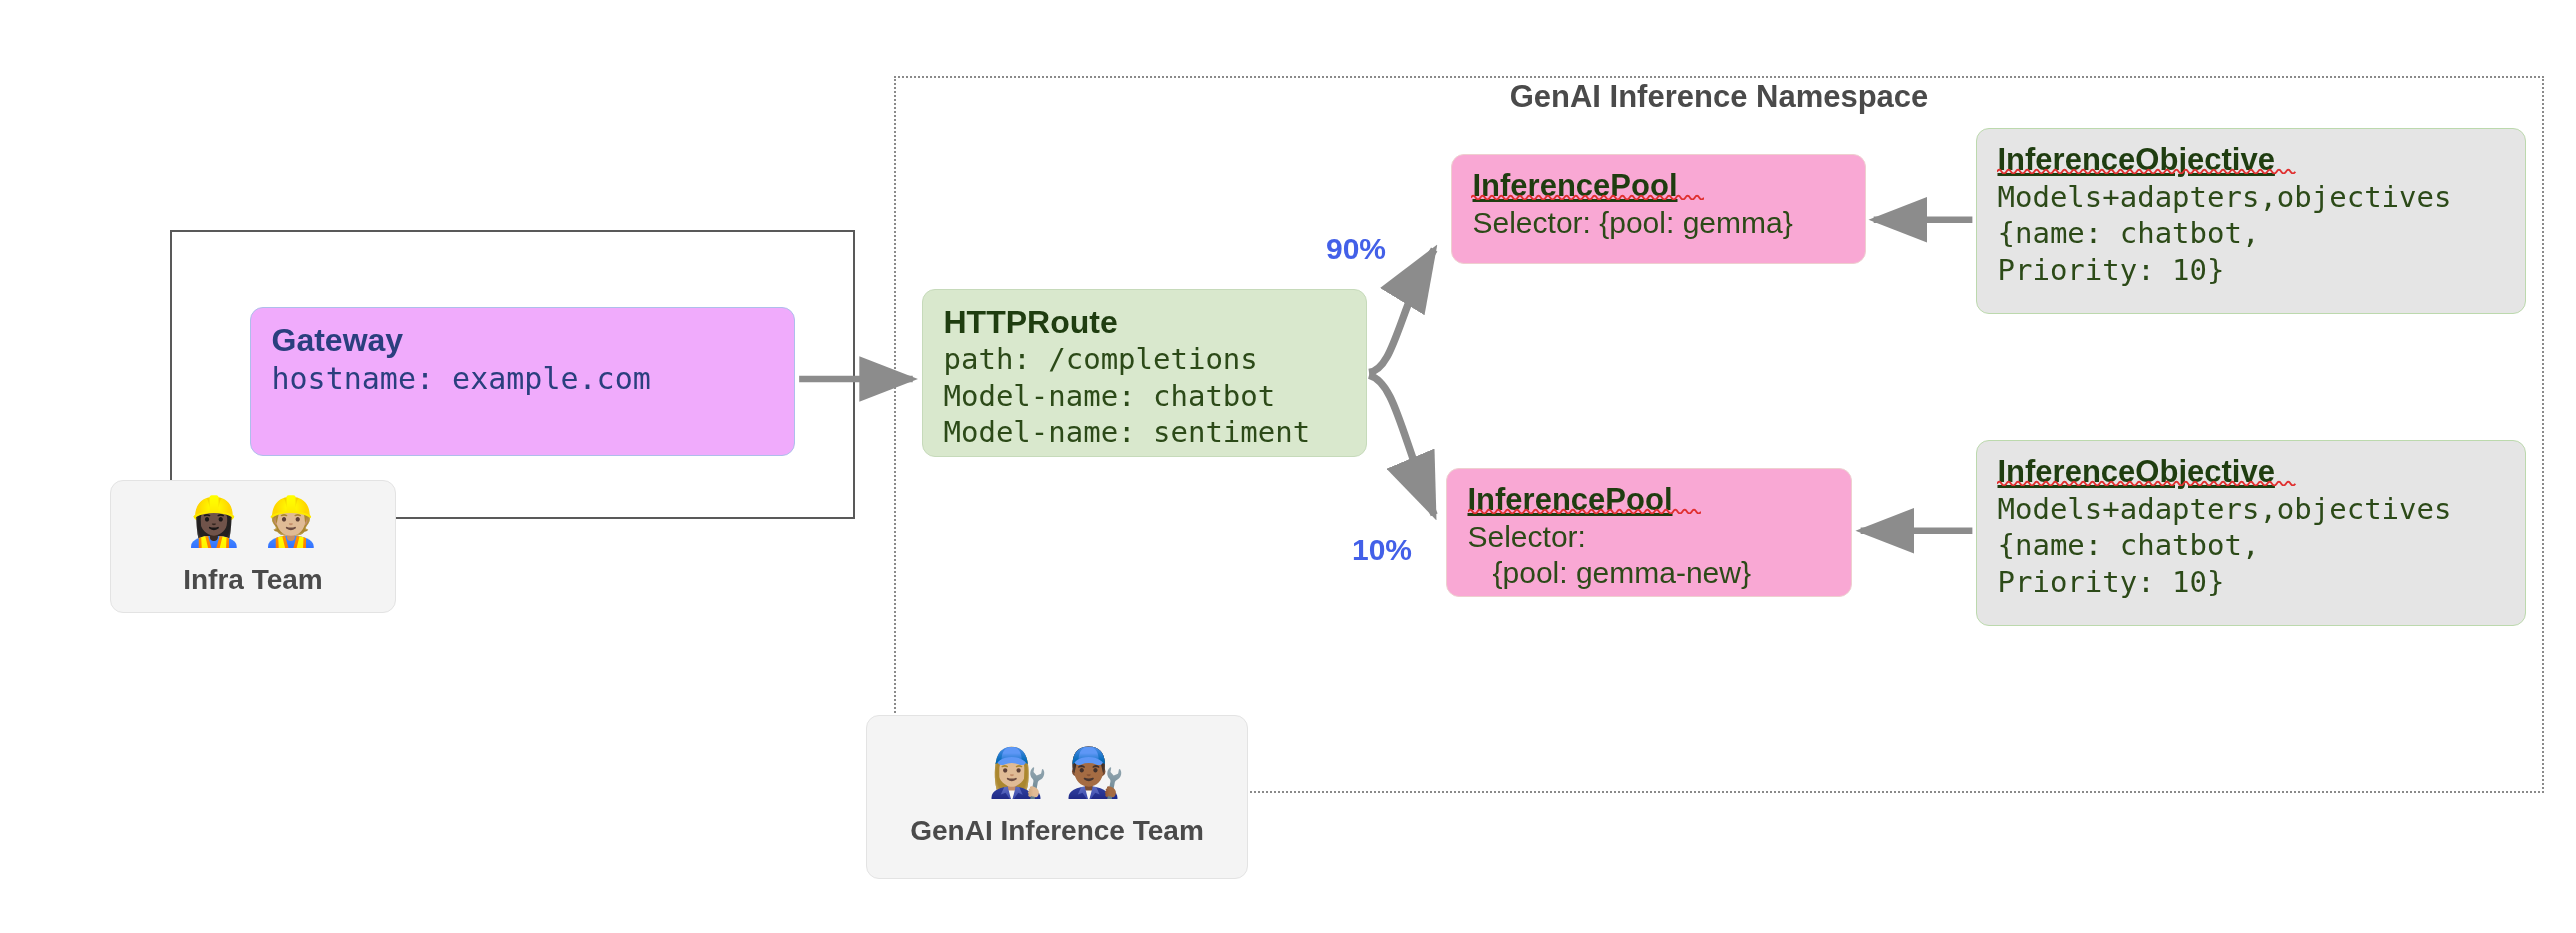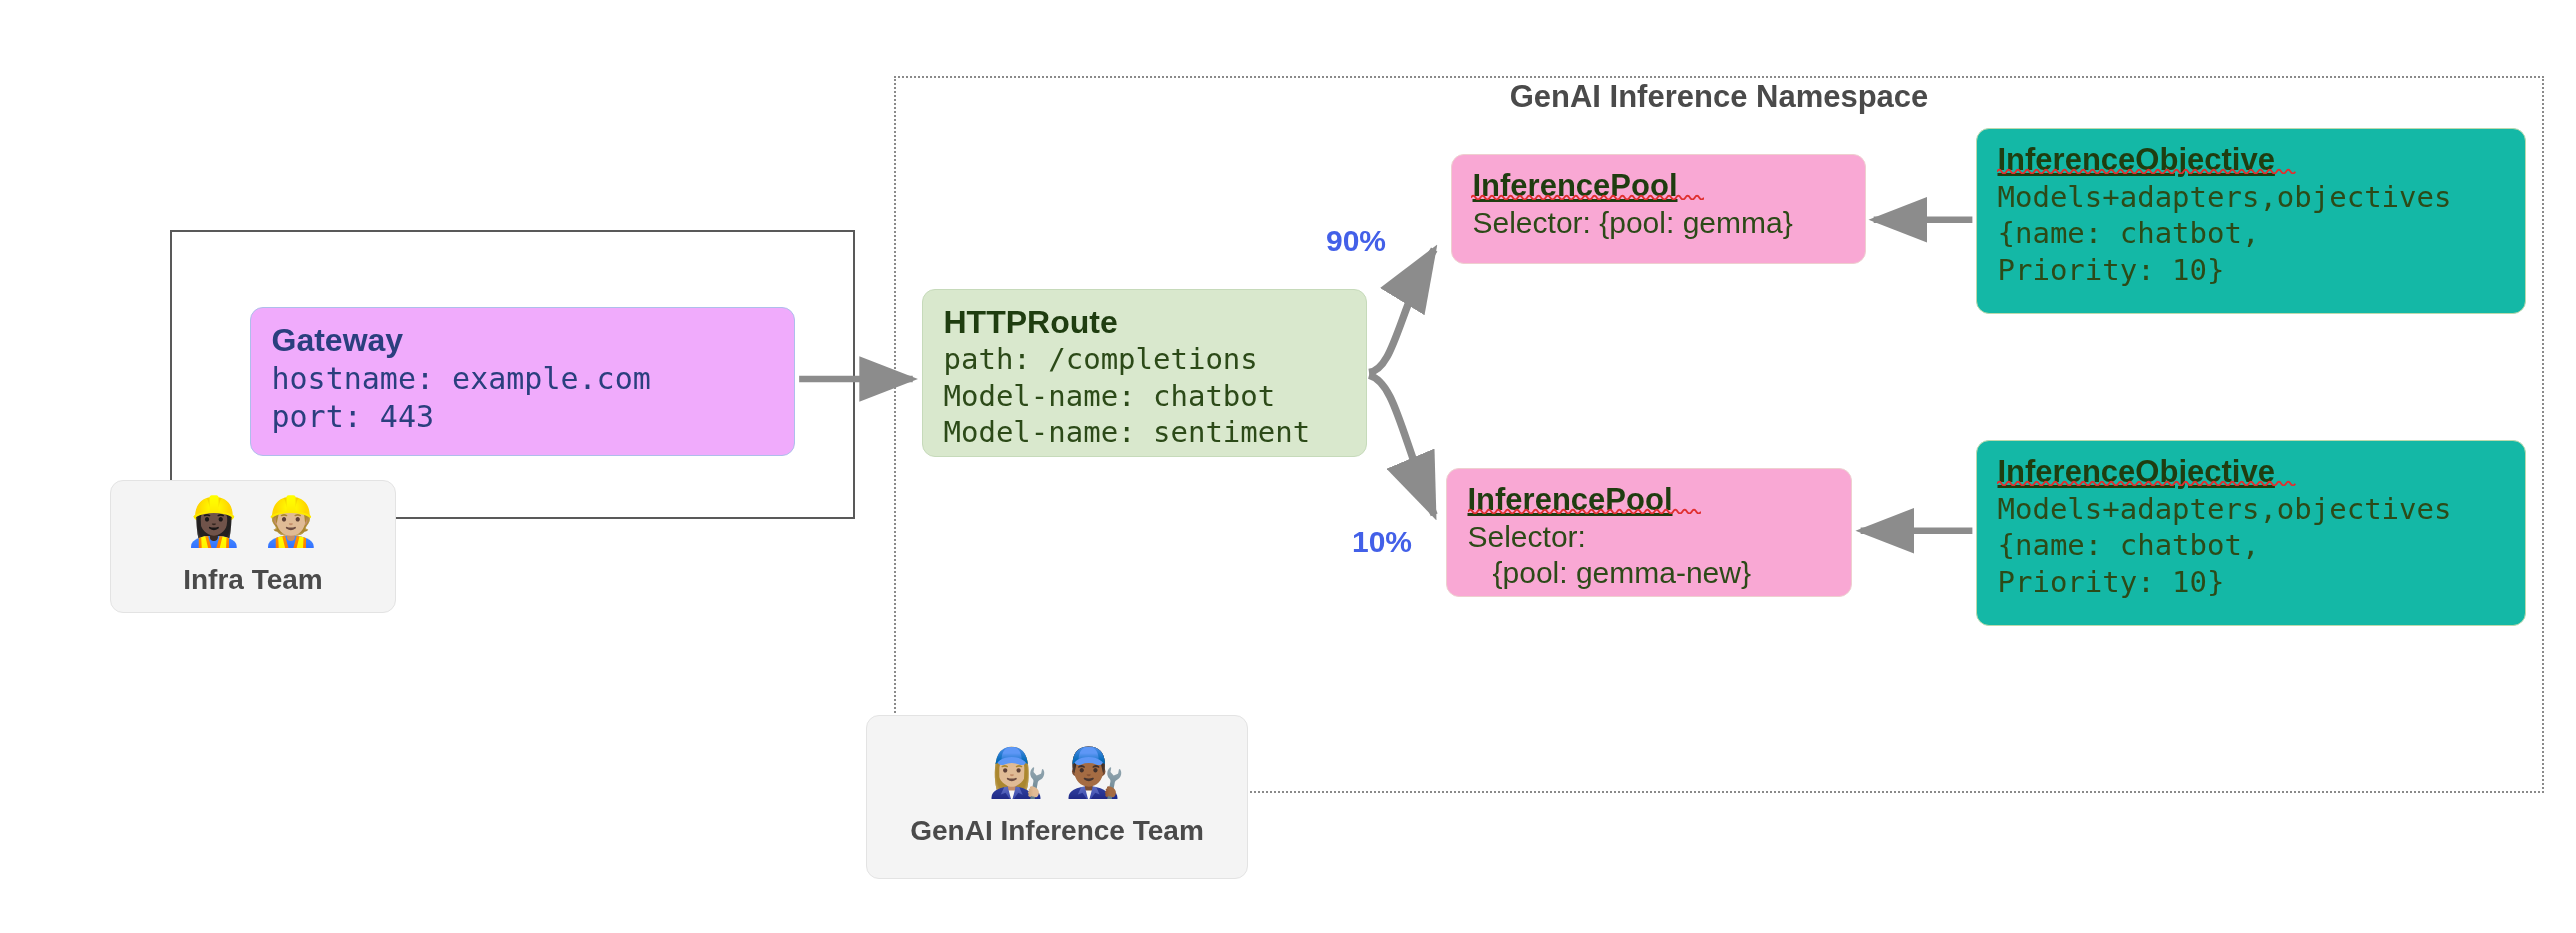--- a/index.html
+++ b/index.html
@@ -46,21 +46,21 @@
   .httproute .title{font-size:32px;color:#1f3d10;line-height:1.2;}
   .httproute .line{font-size:29px;color:#2c4a18;font-family:"DejaVu Sans Mono",monospace;line-height:1.26;}
 
   .pool{background:#f9a8d4;border:1.9px solid #eecfcf;}
   .pool .title{font-size:31px;color:#1f3d10;line-height:1.18;
       text-decoration:underline;text-decoration-color:#1f3d10;text-underline-offset:2.8px;}
   .pool .line{font-size:30px;color:#2c4a18;line-height:1.22;}
   .pool-1{left:1451px;top:154px;width:415px;height:110px;}
   .pool-2{left:1446px;top:468px;width:406px;height:129px;}
 
-  .objective{background:#14b8a6;border:1.9px solid #bcd9ad;}
+  .objective{background:#e5e5e5;border:1.9px solid #bcd9ad;}
   .objective .title{font-size:31px;color:#1f3d10;line-height:1.18;
       text-decoration:underline;text-decoration-color:#1f3d10;text-underline-offset:2.8px;}
   .objective .line{font-size:29px;color:#2c4a18;font-family:"DejaVu Sans Mono",monospace;line-height:1.26;}
   .obj-1{left:1976px;top:128px;width:550px;height:186px;}
   .obj-2{left:1976px;top:440px;width:550px;height:186px;}
 
   
   .squiggle{position:absolute;height:6.5px;pointer-events:none;}
 
   
@@ -69,21 +69,21 @@
     border:1.9px solid #e3e3e3;border-radius:13px;
     display:flex;flex-direction:column;align-items:center;justify-content:center;
   }
   .team .emojis{font-size:48px;line-height:1;letter-spacing:17px;padding-left:17px;
      font-family:"DejaVu Sans",sans-serif;}
   .team .label{margin-top:19px;font-size:28px;font-weight:bold;color:#4a4a4a;text-align:right;}
   .team-infra{left:110px;top:480px;width:286px;height:133px;}
   .team-genai{left:866px;top:715px;width:382px;height:164px;}
 
   
-  .edge-label{position:absolute;font-size:30px;font-weight:bold;color:#4360e8;}
+  .edge-label{position:absolute;font-size:30px;font-weight:bold;color:#4360e8;margin-top:8px;}
   .lbl-90{left:1326px;top:224px;}
   .lbl-10{left:1352px;top:525px;}
 
   svg.edges{position:absolute;left:0;top:0;width:2576px;height:933px;pointer-events:none;}
 </style>
 </head>
 <body>
 
 <div id="canvas">
 
@@ -109,21 +109,20 @@
 
     <line x1="2118" y1="570" x2="1998" y2="570" stroke="#8c8c8c" stroke-width="7" marker-end="url(#arrowhead)"></line>
   </svg>
 
   <div class="edge-label lbl-90">90%</div>
   <div class="edge-label lbl-10">10%</div>
 
   <div class="node gateway">
     <div class="title">Gateway</div>
     <div class="line">hostname: example.com</div>
-    <div class="line">port: 443</div>
   </div>
 
   <div class="node httproute">
     <div class="title">HTTPRoute</div>
     <div class="line">path: /completions</div>
     <div class="line">Model-name: chatbot</div>
     <div class="line">Model-name: sentiment</div>
   </div>
 
   <div class="node pool pool-1">

